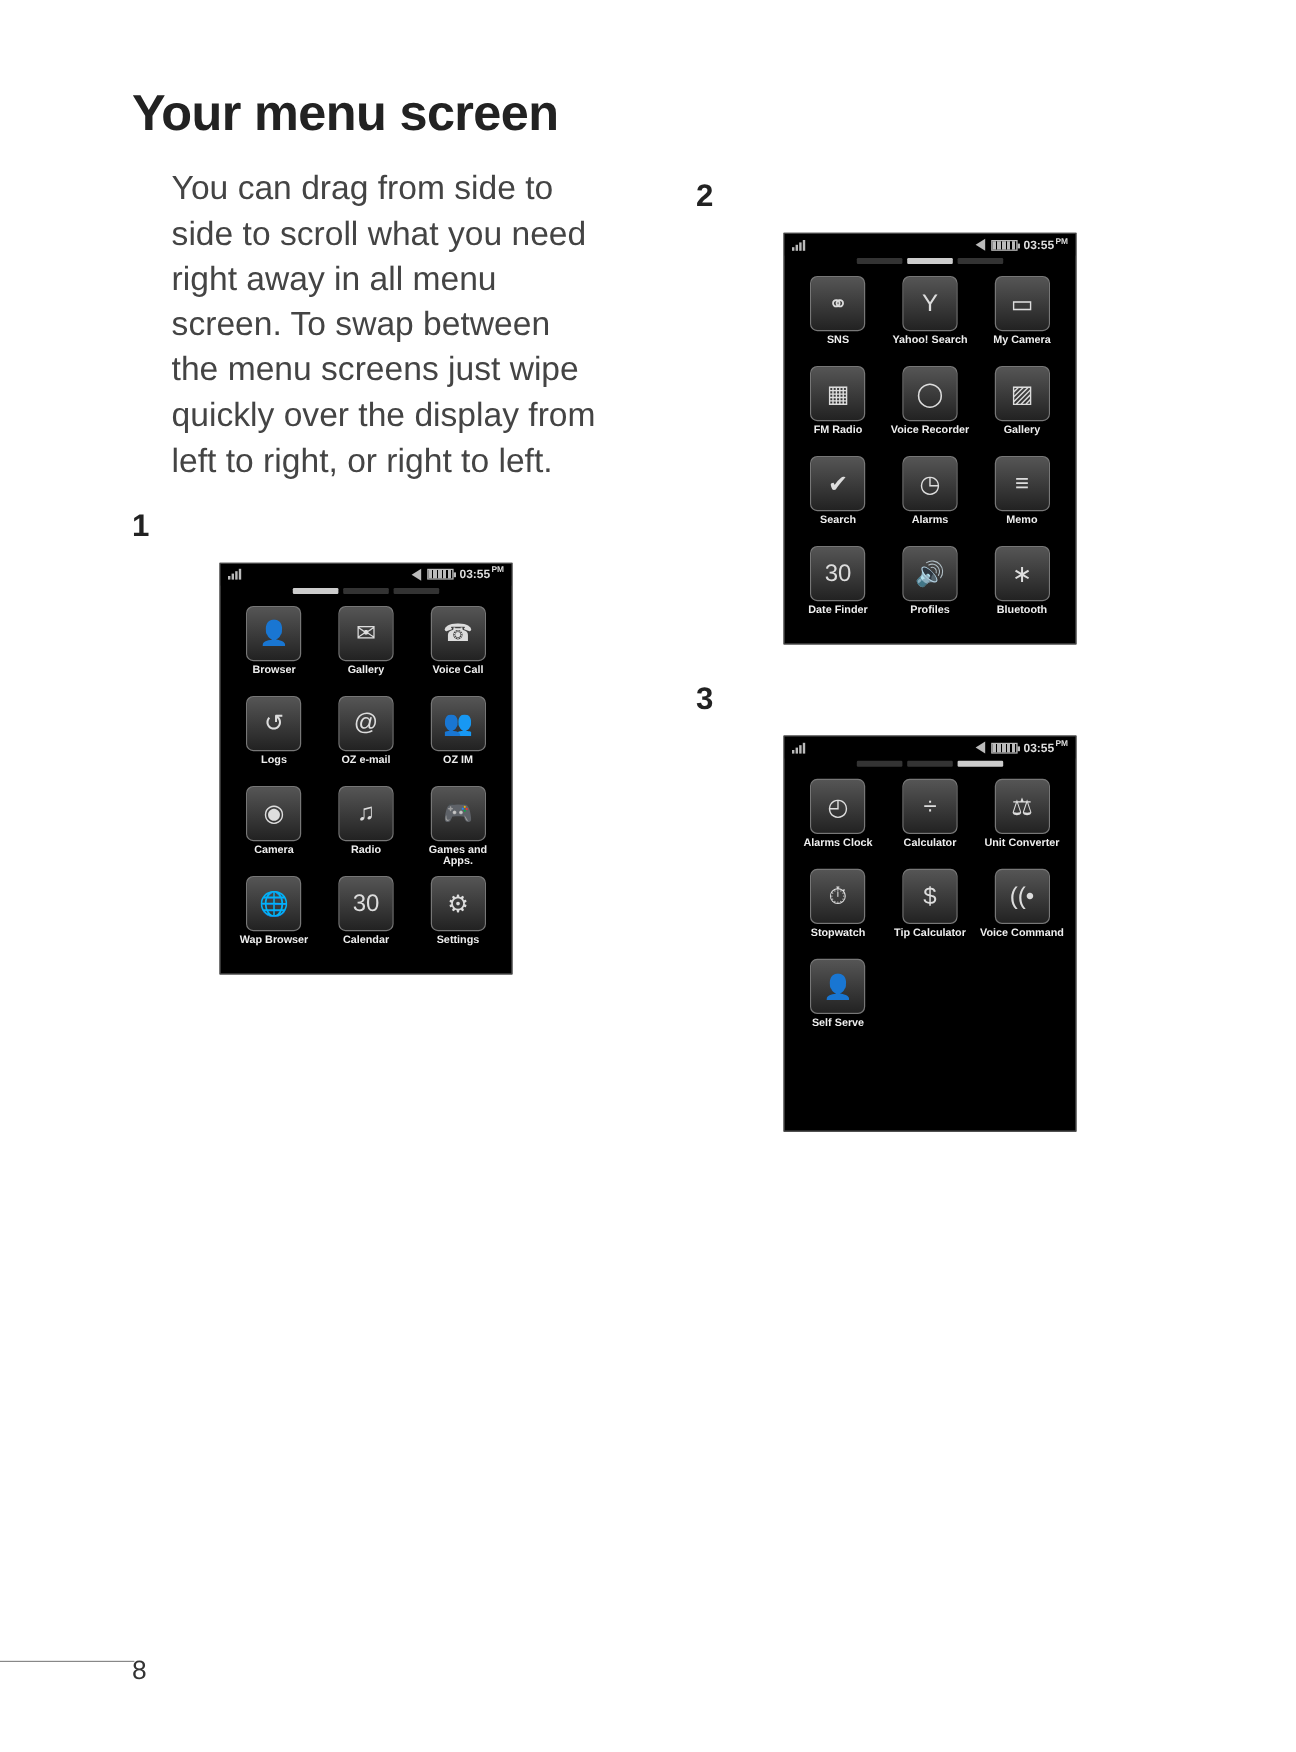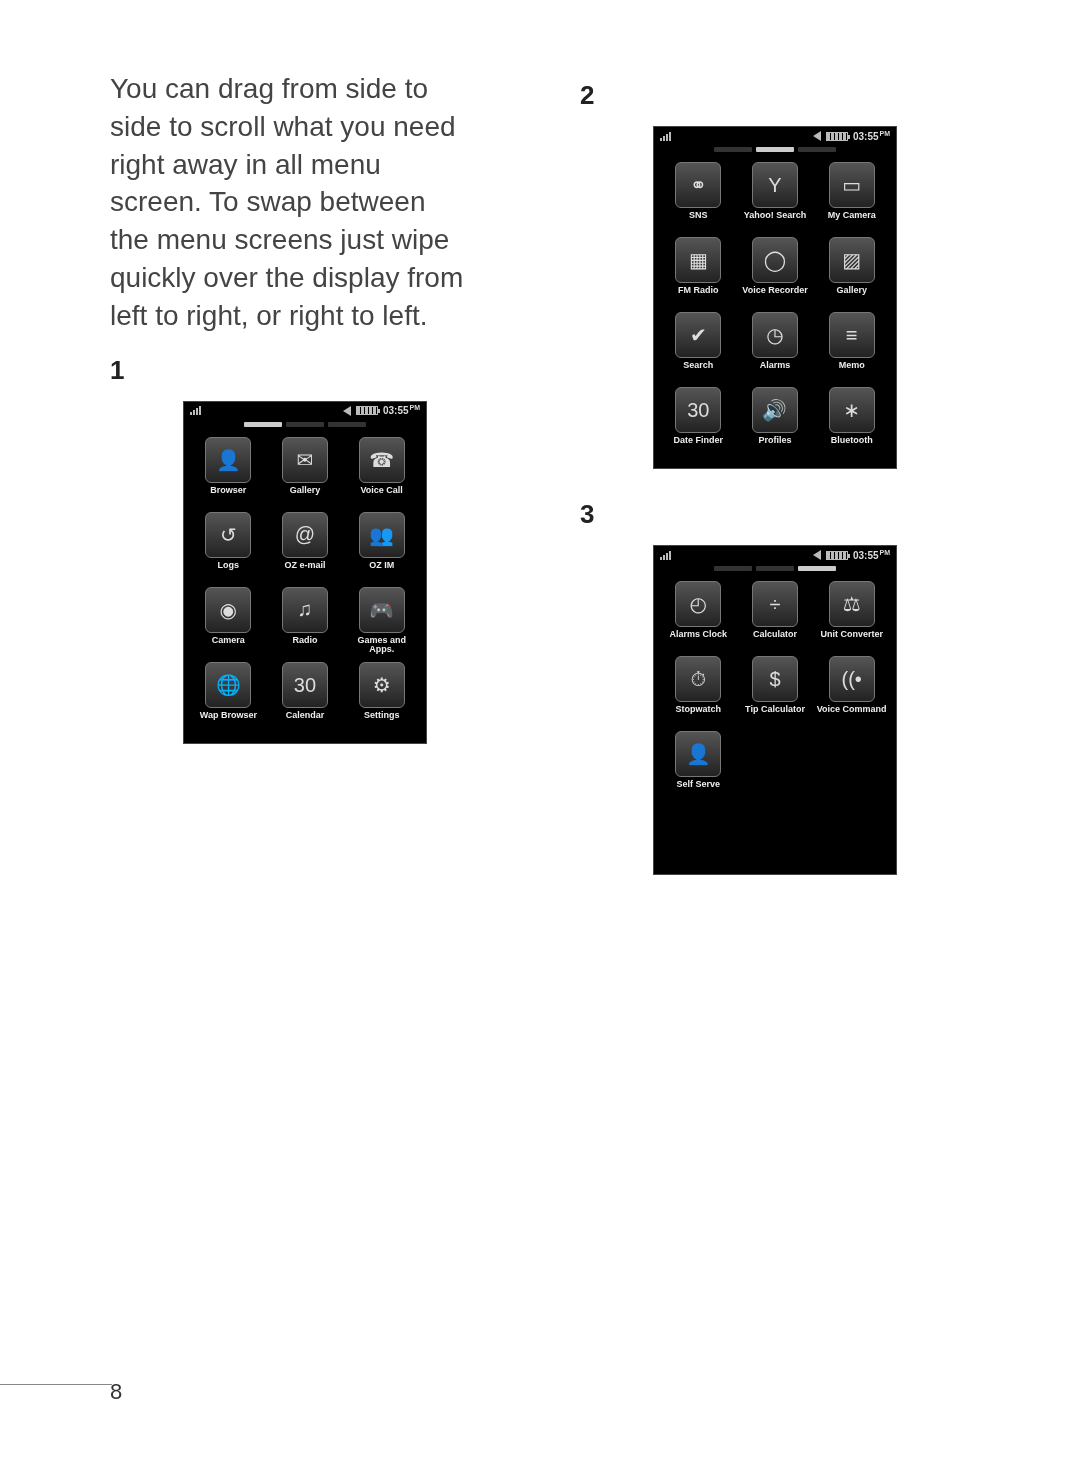--- a/index.html
+++ b/index.html
@@ -1,19 +1,19 @@
 <!DOCTYPE html>
 <html><head>
 <meta charset="utf-8">
 <style>
   * { margin:0; padding:0; box-sizing:border-box; }
   body { width:1080px; height:1460px; background:#fff; font-family:Arial,Helvetica,sans-serif; color:#222; position:relative; }
   .page { padding:70px 110px 0 110px; }
   h1 { font-size:42px; font-weight:bold; margin-bottom:20px; letter-spacing:-0.5px; }
-  .intro { font-size:28px; line-height:1.35; max-width:360px; color:#444; margin-bottom:20px; }
+  .intro { font-size:28px; line-height:1.35; max-width:360px; color:#444; margin-bottom:20px;margin-left:33px; }
   .cols { display:flex; gap:80px; }
   .col { flex:1; }
   .num { font-size:26px; font-weight:bold; margin:10px 0 15px 0; }
   .page-num { position:absolute; bottom:55px; left:110px; font-size:22px; color:#333; }
   .footer-rule { position:absolute; left:0; bottom:75px; width:112px; height:1px; background:#888; }
 
   
   .phone { width:244px; background:#000; border:1px solid #444; margin:0 auto 30px auto; color:#fff; font-size:9px; }
   .statusbar { display:flex; align-items:center; justify-content:space-between; padding:4px 6px; background:#000; height:18px; }
   .sig { display:inline-flex; align-items:flex-end; gap:1px; }
@@ -34,20 +34,21 @@
   .grid { display:grid; grid-template-columns:repeat(3,1fr); gap:8px 4px; padding:4px 8px 14px; }
   .app { text-align:center; }
   .ico { width:46px; height:46px; margin:0 auto 3px; border:1px solid #777; border-radius:6px; background:linear-gradient(#555,#222); display:flex; align-items:center; justify-content:center; font-size:20px; color:#ddd; }
   .lbl { font-size:9px; line-height:1.05; color:#eee; min-height:18px; display:flex; align-items:flex-start; justify-content:center;font-weight:bold; }
   .phone.tall { min-height:330px; }
 </style>
 </head>
 <body>
 
 <div class="page">
+  <h1>Your menu screen</h1>
   <div class="cols">
     <div class="col">
       <p class="intro">You can drag from side to side to scroll what you need right away in all menu screen. To swap between the menu screens just wipe quickly over the display from left to right, or right to left.</p>
       <div class="num">1</div>
       <div id="phone-0">
           <div class="phone">
             <div class="statusbar">
               <span class="sig">
                 <span></span>
                 <span></span>

